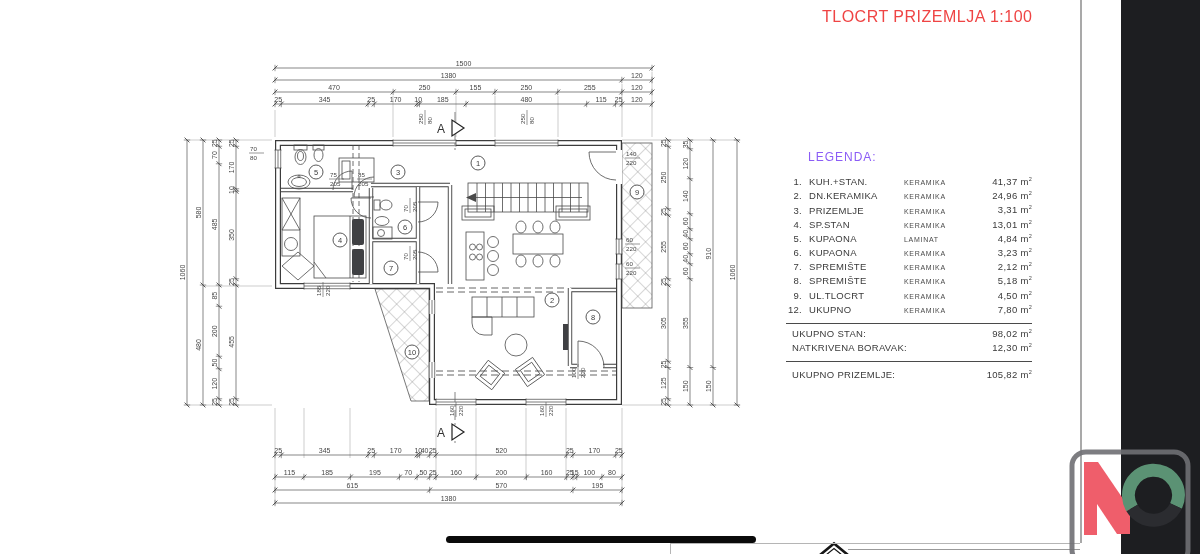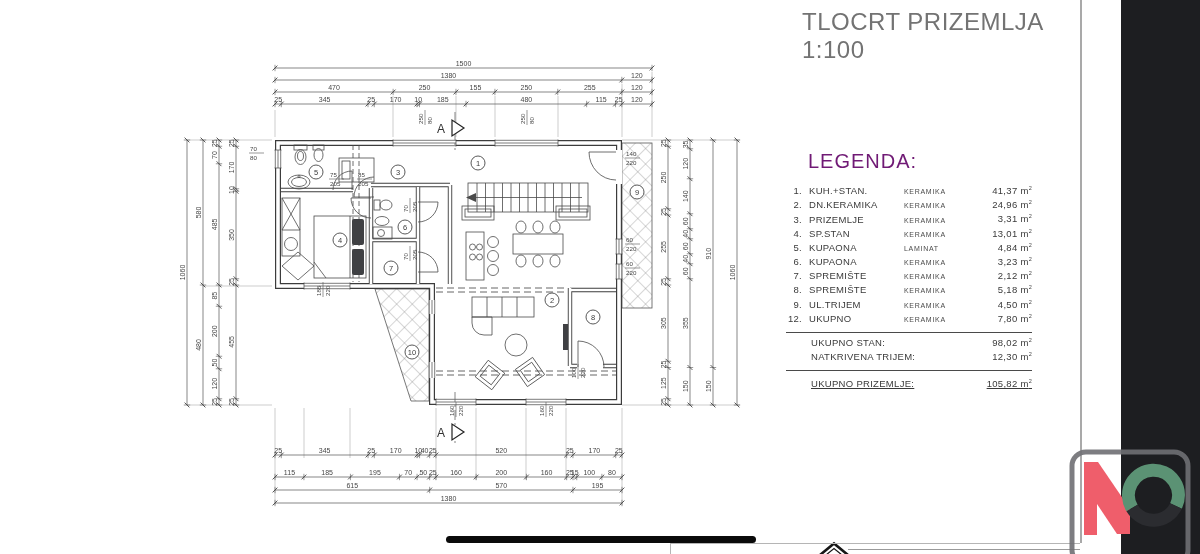--- a/index.html
+++ b/index.html
@@ -1,31 +1,31 @@
 <!DOCTYPE html>
 <html><head>
 <meta charset="utf-8">
 <style>
   html,body{margin:0;padding:0;background:#fff;}
   #page{position:relative;width:1200px;height:554px;background:#ffffff;overflow:hidden;
         font-family:"Liberation Sans",sans-serif;color:#3a3a3a;}
   #plan-svg{position:absolute;left:0;top:0;}
-  .title{position:absolute;left:802px;top:8px;width:260px;font-size:24px;
-         letter-spacing:0.5px;color:#737373;}
+  .title{position:absolute;left:822px;top:8px;width:260px;font-size:16px;
+         letter-spacing:0.5px;color:#ef4444;}
   .legend{position:absolute;left:786px;top:150px;width:246px;}
-  .lg-head{font-size:20px;letter-spacing:1px;margin:0 0 12px 22px;color:#701a75;}
+  .lg-head{font-size:12px;letter-spacing:1px;margin:0 0 12px 22px;color:#8b5cf6;}
   .lg-row{display:flex;align-items:baseline;height:14.2px;font-size:9.5px;letter-spacing:0.3px;}
   .lg-num{width:16px;text-align:right;margin-right:7px;}
   .lg-name{flex:1;}
   .lg-mat{width:72px;font-size:7px;letter-spacing:0.7px;color:#4a4a4a;}
   .lg-area{width:56px;text-align:right;font-size:9.5px;}
   .lg-area sup{font-size:5.5px;}
   .lg-rule{border-top:1px solid #4a4a4a;margin:5px 0 4px 0;}
-  .lg-tot .lg-name{margin-left:25px;}
-  .lg-grand{margin-top:7px;text-decoration:underline;}
+  .lg-tot .lg-name{margin-left:6px;}
+  .lg-grand{margin-top:7px;}
   #right-panel{position:absolute;left:1121px;top:0;width:79px;height:554px;background:#1d1e21;}
   #frame-v{position:absolute;left:1080px;top:0;width:1.5px;height:543px;background:#a9a9a9;}
   #frame-h{position:absolute;left:670px;top:543px;width:410px;height:1px;background:#b5b5b5;}
   #frame-v2{position:absolute;left:670px;top:543px;width:1px;height:11px;background:#b5b5b5;}
   #frame-h2{position:absolute;left:848px;top:549px;width:232px;height:1px;background:#9a9a9a;}
   #home-bar{position:absolute;left:446px;top:536px;width:310px;height:7px;border-radius:4px;background:#0a0a0a;}
   #logo{position:absolute;left:1068px;top:448px;width:126px;height:106px;overflow:hidden;}
   text{font-family:"Liberation Sans",sans-serif;}
 </style>
 </head>
@@ -693,39 +693,39 @@
           <span class="lg-area">2,12 m<sup>2</sup></span>
         </div>
         <div class="lg-row">
           <span class="lg-num">8.</span>
           <span class="lg-name">SPREMIŠTE</span>
           <span class="lg-mat">KERAMIKA</span>
           <span class="lg-area">5,18 m<sup>2</sup></span>
         </div>
         <div class="lg-row">
           <span class="lg-num">9.</span>
-          <span class="lg-name">UL.TRIJEM</span>
+          <span class="lg-name">UL.TLOCRT</span>
           <span class="lg-mat">KERAMIKA</span>
           <span class="lg-area">4,50 m<sup>2</sup></span>
         </div>
         <div class="lg-row">
           <span class="lg-num">12.</span>
           <span class="lg-name">UKUPNO</span>
           <span class="lg-mat">KERAMIKA</span>
           <span class="lg-area">7,80 m<sup>2</sup></span>
         </div>
       </div>
     <div class="lg-rule"></div>
     <div id="lg-totals">
         <div class="lg-row lg-tot">
           <span class="lg-name">UKUPNO STAN:</span>
           <span class="lg-area">98,02 m<sup>2</sup></span>
         </div>
         <div class="lg-row lg-tot">
-          <span class="lg-name">NATKRIVENA TRIJEM:</span>
+          <span class="lg-name">NATKRIVENA BORAVAK:</span>
           <span class="lg-area">12,30 m<sup>2</sup></span>
         </div>
       </div>
     <div class="lg-rule"></div>
     <div id="lg-grand" class="lg-grand">
         <div class="lg-row lg-tot">
           <span class="lg-name">UKUPNO PRIZEMLJE:</span>
           <span class="lg-area">105,82 m<sup>2</sup></span>
         </div>
       </div>

